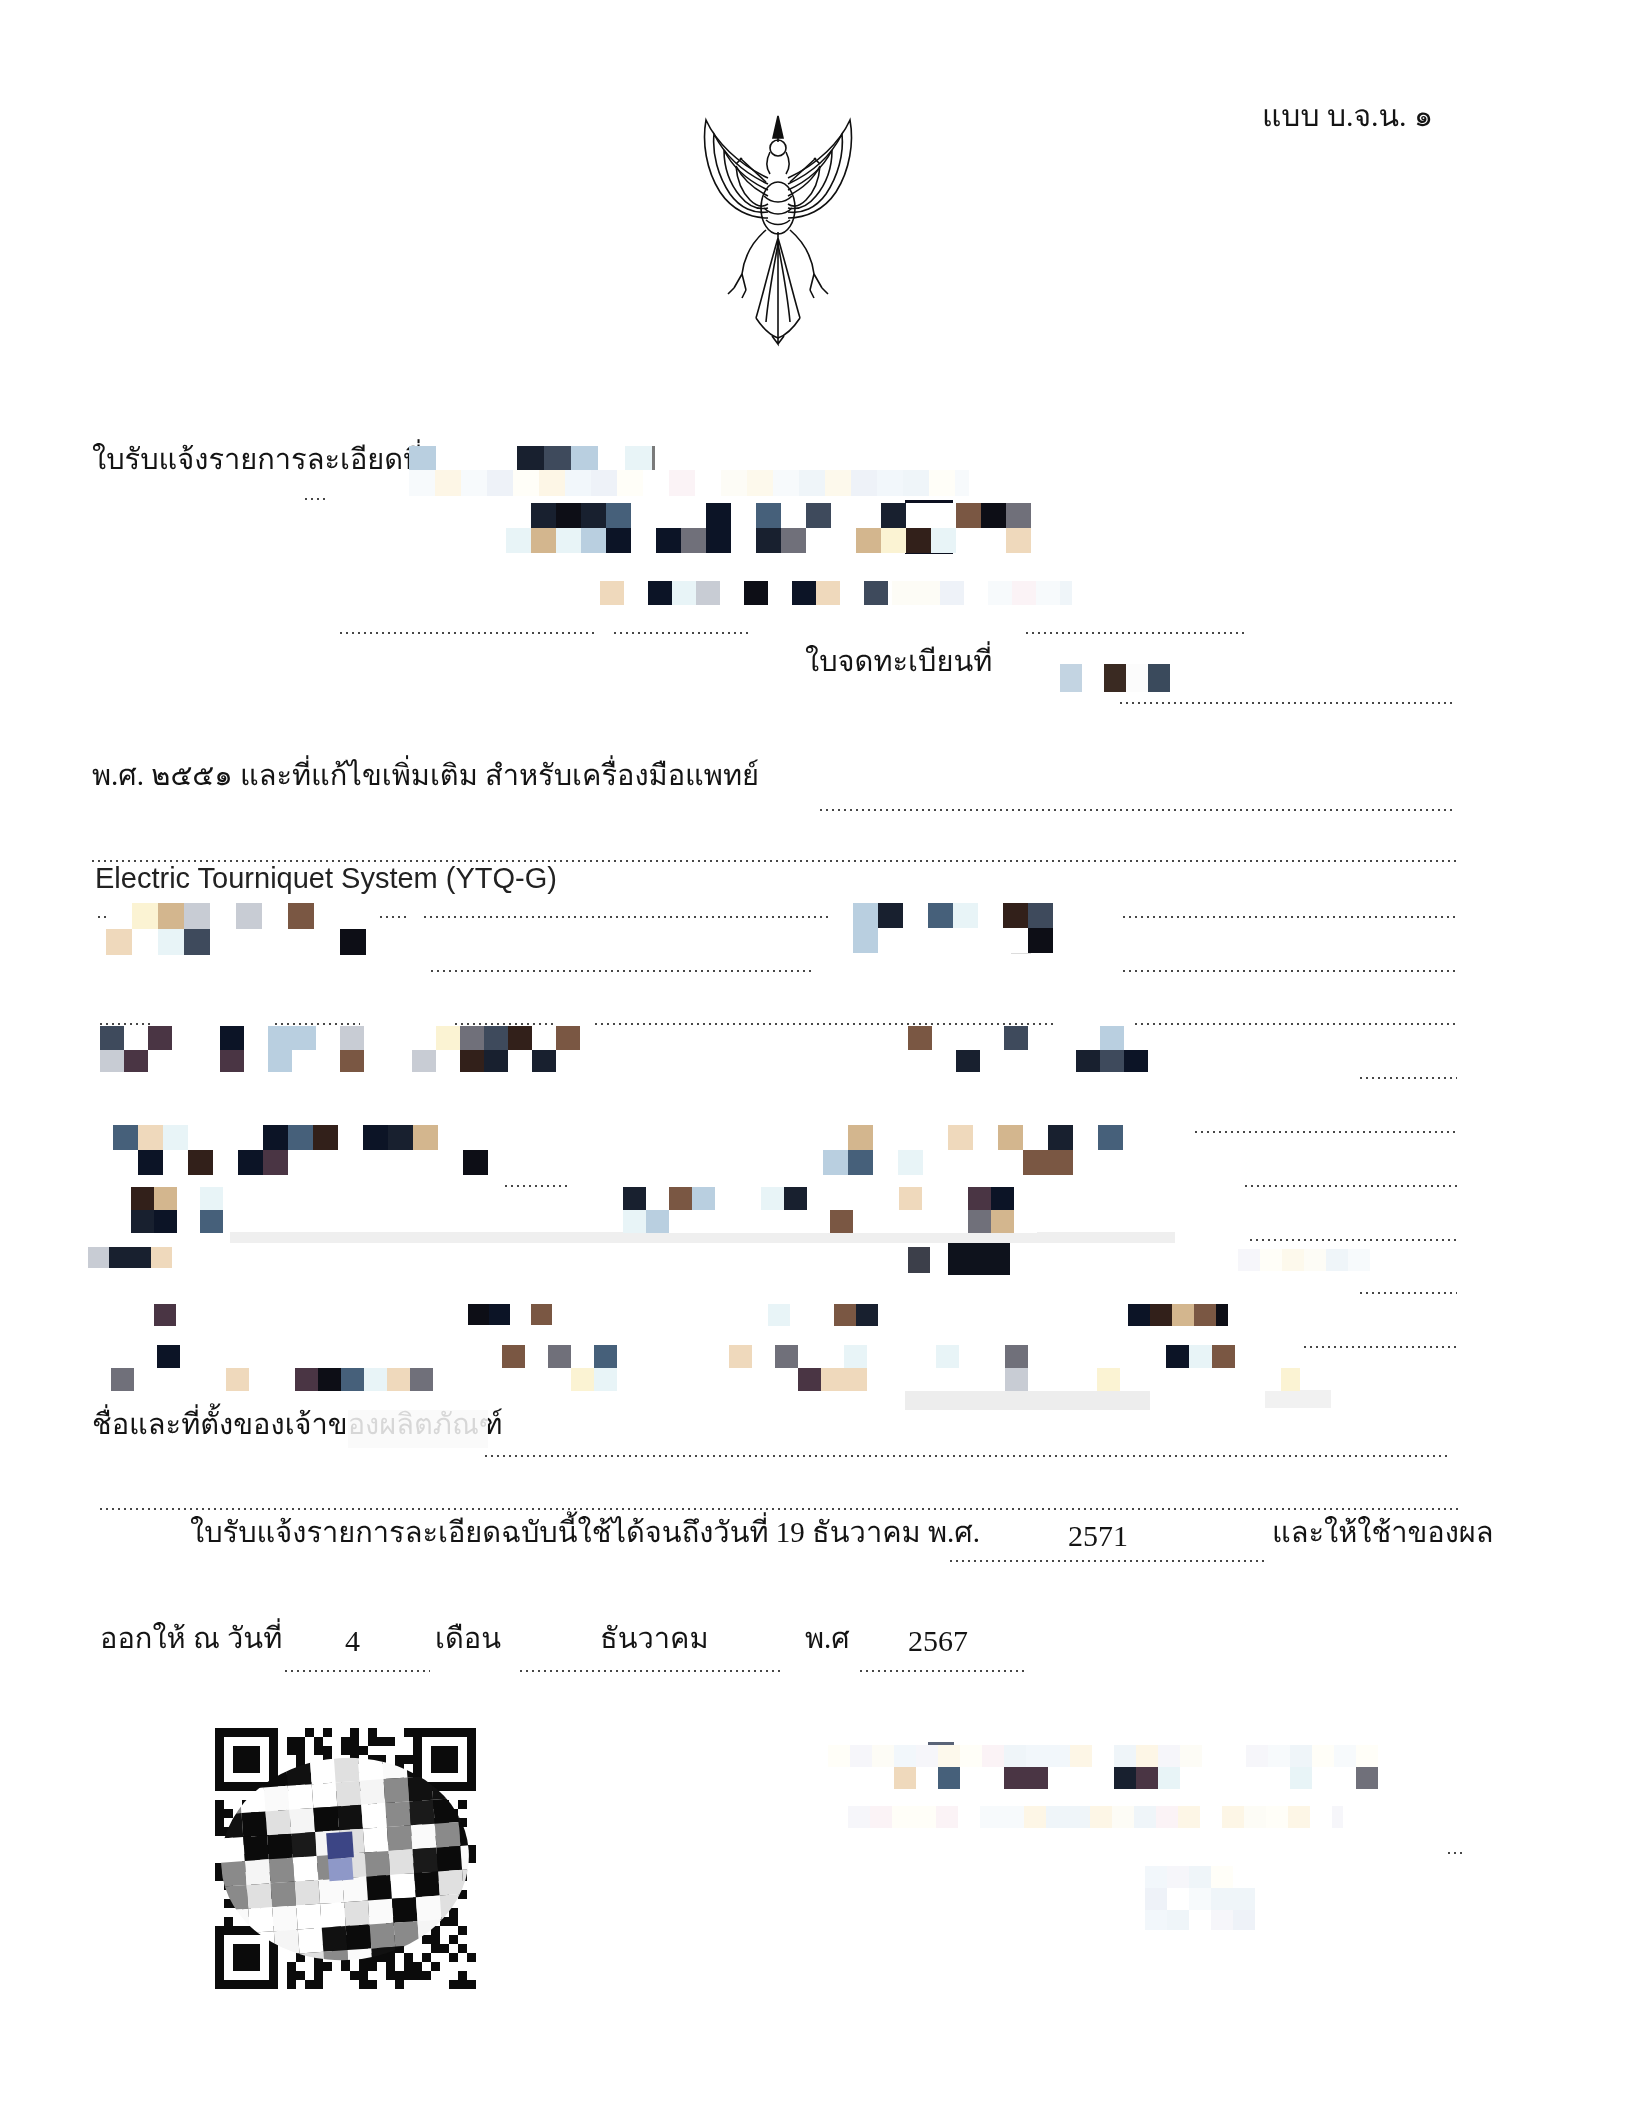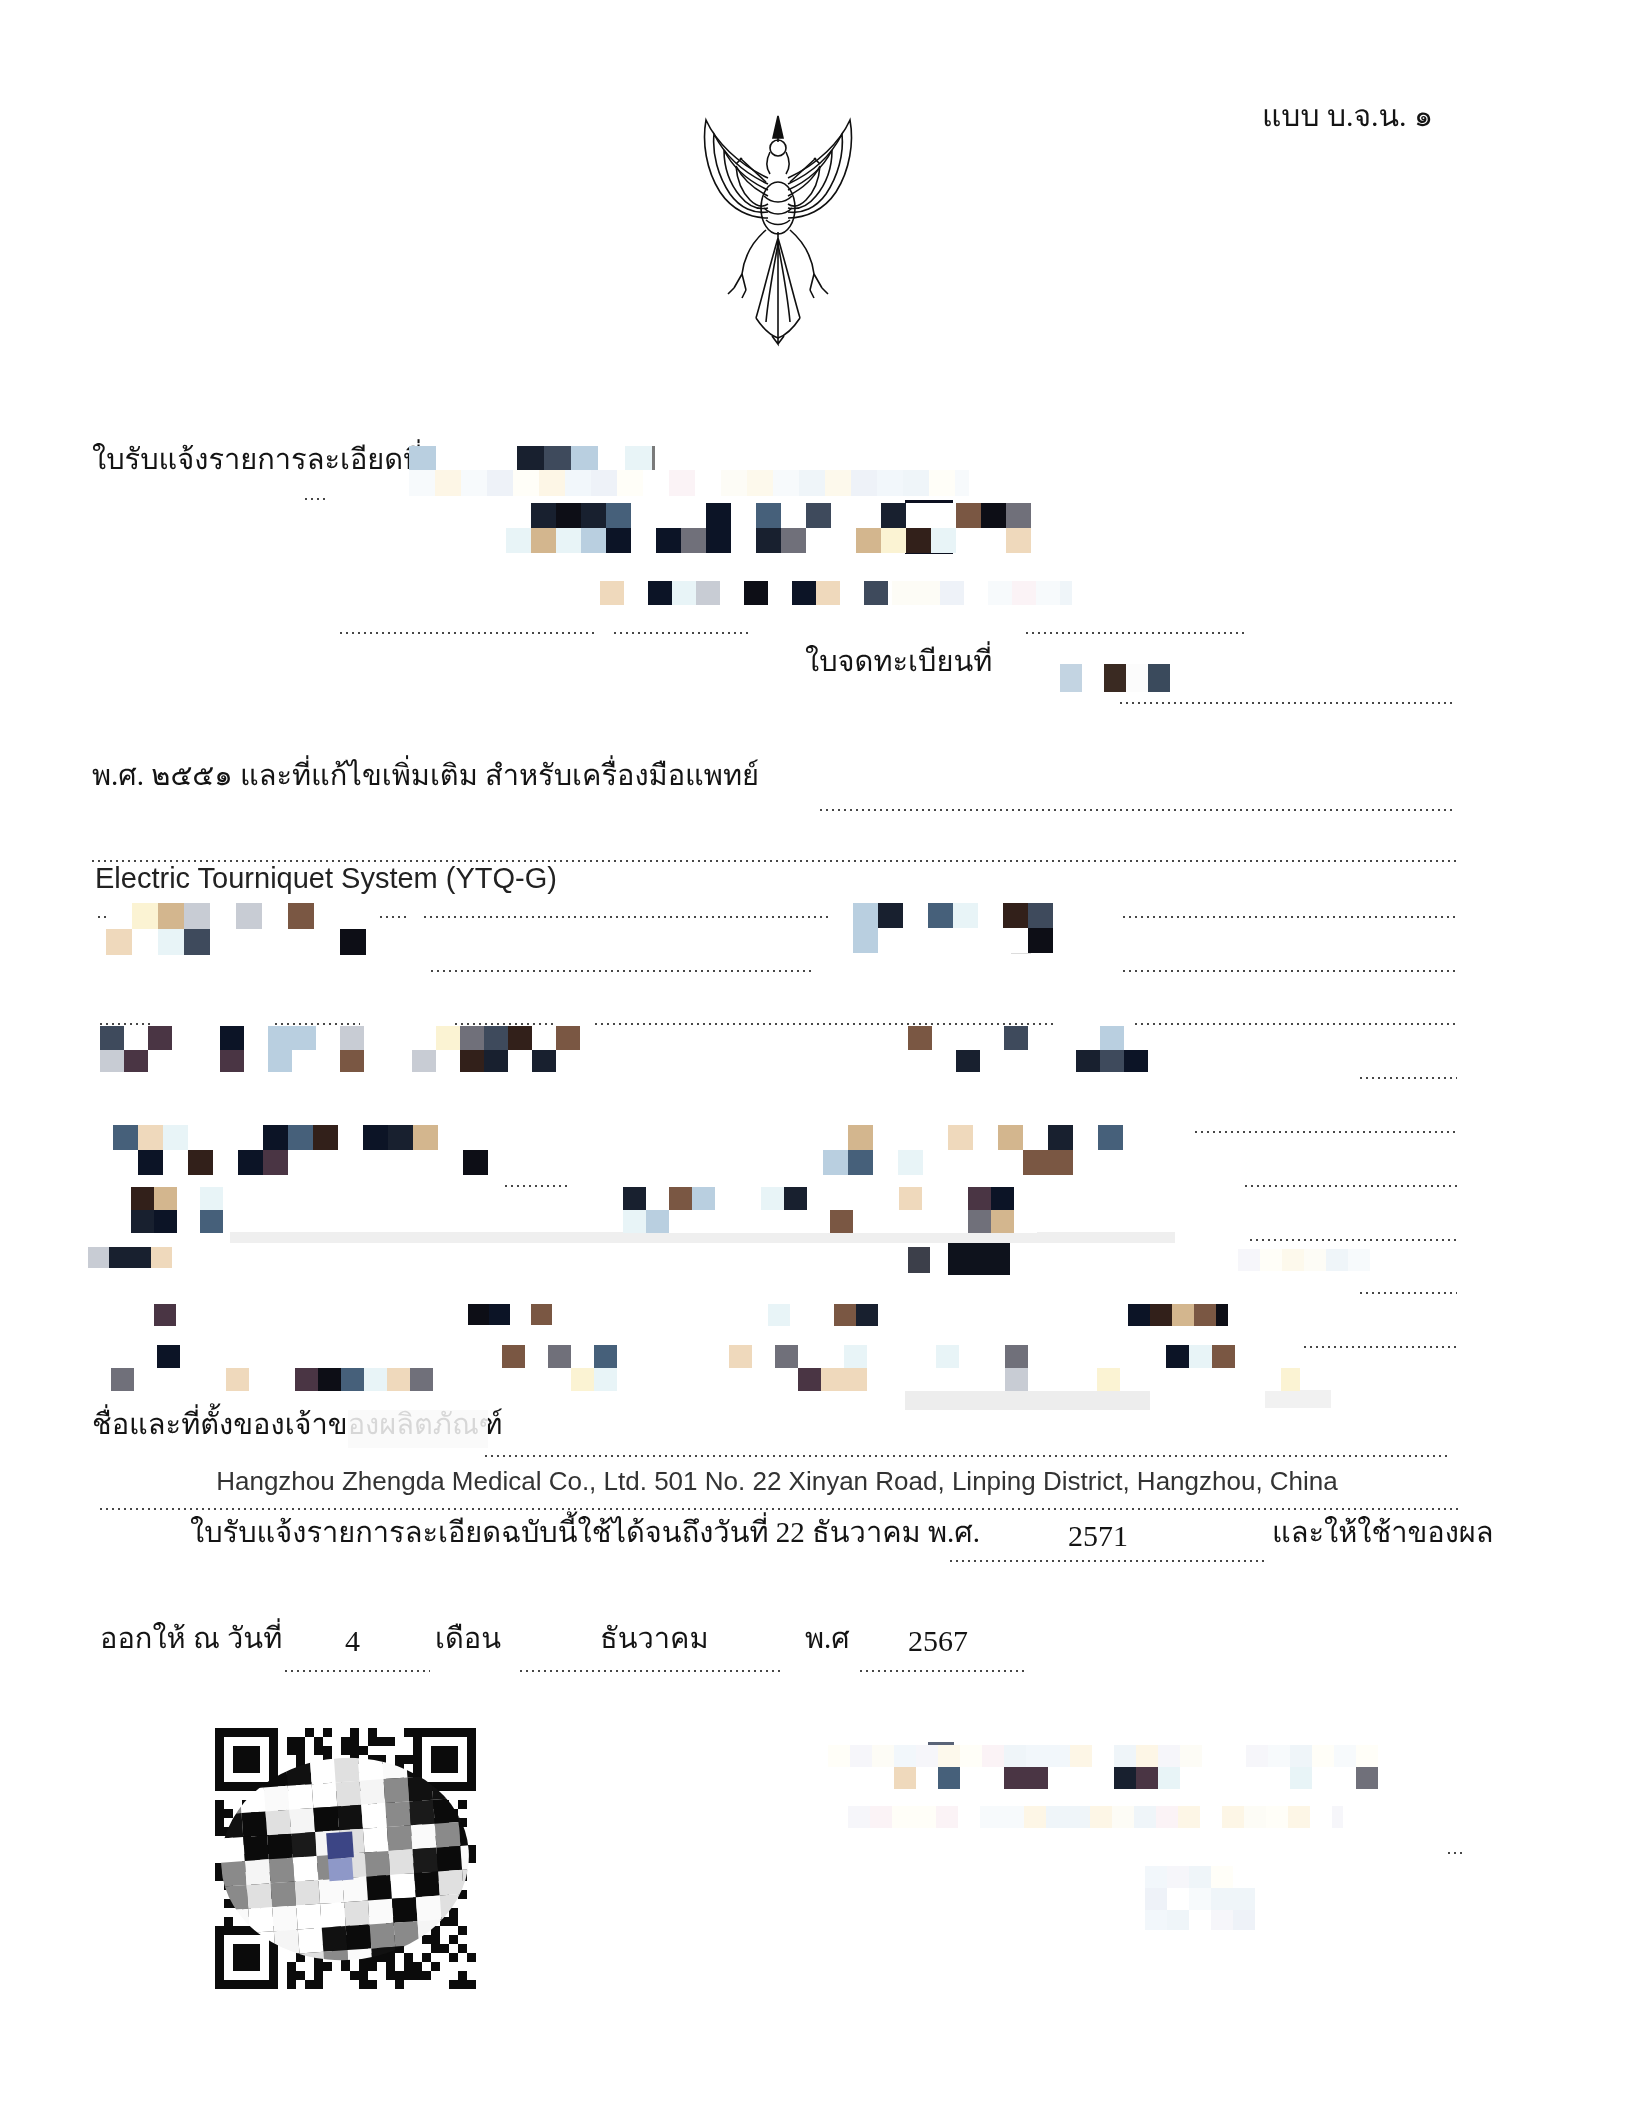--- a/index.html
+++ b/index.html
@@ -70,23 +70,22 @@
 
 
   <span class="t thai" style="left:92px;top:441px">ใบรับแจ้งรายการละเอียดที่</span>
 
   <span class="t thai" style="left:805px;top:643px">ใบจดทะเบียนที่</span>
   <span class="t thai" style="left:92px;top:757px">พ.ศ. ๒๕๕๑ และที่แก้ไขเพิ่มเติม  สำหรับเครื่องมือแพทย์</span>
 
   <span class="device-name">Electric Tourniquet System (YTQ-G)</span>
 
   <span class="t thai" style="left:92px;top:1406px">ชื่อและที่ตั้งของเจ้าของผลิตภัณฑ์</span>
-  <div class="owner-value">Hangzhou Zhengda Medical Co., Ltd. 501 No. 22 Xinyan Road, Linping District, Hangzhou, China</div>
-
-  <span class="t thai" style="left:190px;top:1514px">ใบรับแจ้งรายการละเอียดฉบับนี้ใช้ได้จนถึงวันที่ 22 ธันวาคม  พ.ศ.</span>
+
+  <span class="t thai" style="left:190px;top:1514px">ใบรับแจ้งรายการละเอียดฉบับนี้ใช้ได้จนถึงวันที่ 19 ธันวาคม  พ.ศ.</span>
   <span class="t" style="left:1068px;top:1516px;font-size:30px">2571</span>
   <span class="t thai" style="left:1272px;top:1514px">และให้ใช้าของผล</span>
 
   <span class="t thai" style="left:100px;top:1620px">ออกให้ ณ วันที่</span>
   <span class="t" style="left:345px;top:1621px;font-size:30px">4</span>
   <span class="t thai" style="left:435px;top:1620px">เดือน</span>
   <span class="t thai" style="left:600px;top:1620px">ธันวาคม</span>
   <span class="t thai" style="left:805px;top:1620px">พ.ศ</span>
   <span class="t" style="left:908px;top:1621px;font-size:30px">2567</span>
 

